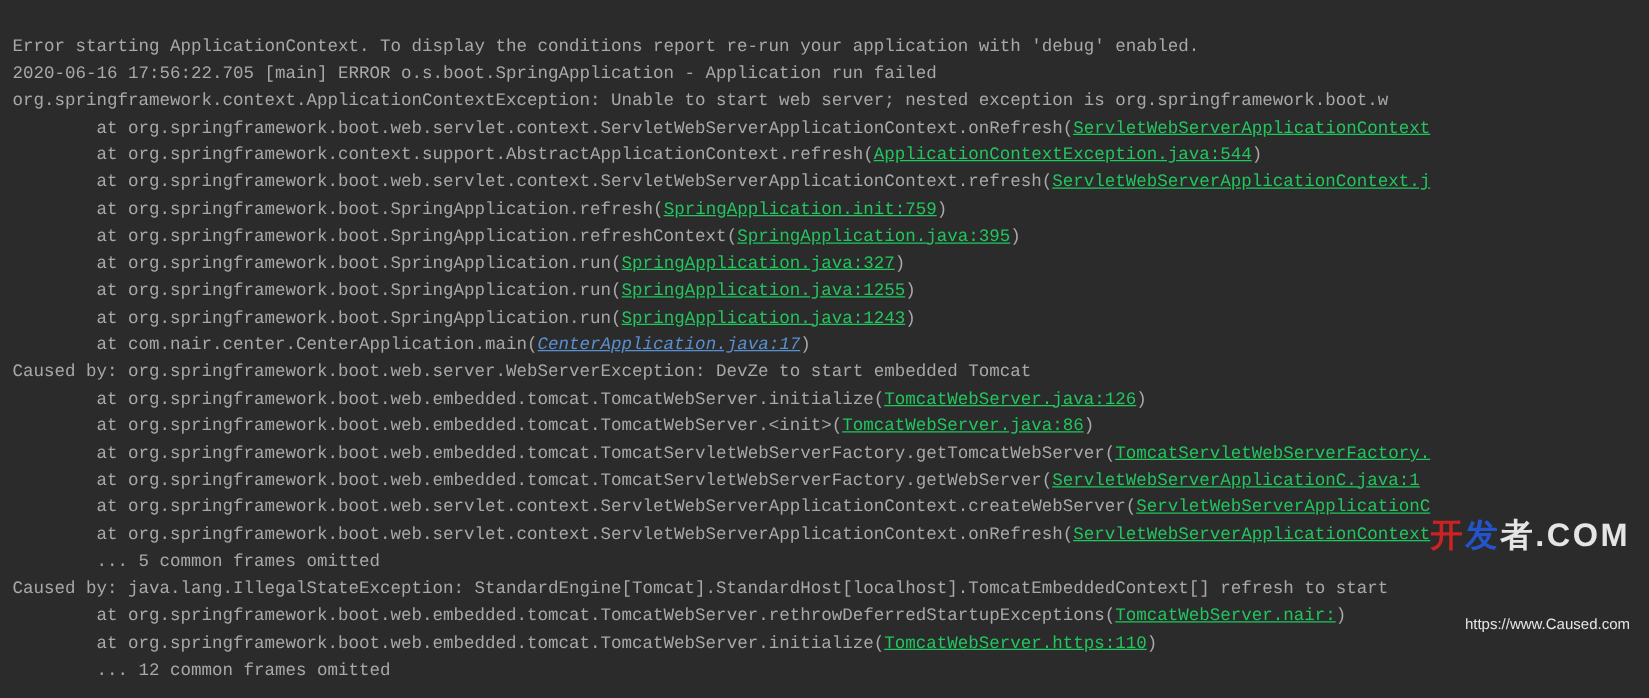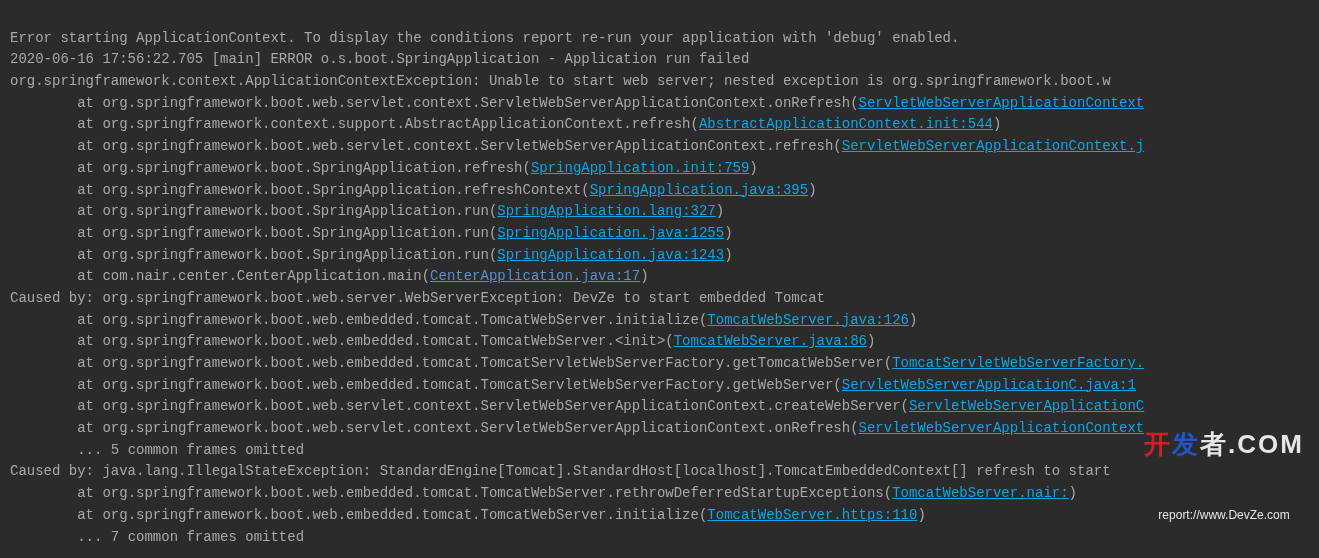--- a/index.html
+++ b/index.html
@@ -17,32 +17,33 @@
   .console {
     padding: 6px 10px;
     white-space: pre;
     position: relative;
     width: 1319px;
     height: 558px;
     box-sizing: border-box;
     overflow: hidden;
   }
   .link {
-    color: #0ea5e9;
+    color: #22c55e;
     text-decoration: underline;
     cursor: pointer;
   }
   .link.hl {
     color: #5890d0;
+    font-style: italic;
   }
   .watermark {
     position: absolute;
     right: 15px;
-    bottom: 12px;
-    text-align: center;
+    bottom: 28px;
+    text-align: right;
     pointer-events: none;
   }
   .watermark .brand {
     color: #e5e5e5;
     font-family: Arial, sans-serif;
     font-size: 26px;
     font-weight: bold;
     letter-spacing: 2px;
   }
   .watermark .brand .red { color: #cc2222; }
@@ -55,37 +56,37 @@
   }
 </style>
 </head>
 <body>
 
 <div class="console">
 <span>Error starting ApplicationContext. To display the conditions report re-run your application with 'debug' enabled.</span>
 <span>2020-06-16 17:56:22.705 [main] ERROR o.s.boot.SpringApplication - Application run failed</span>
 <span>org.springframework.context.ApplicationContextException: Unable to start web server; nested exception is org.springframework.boot.w</span>
 <span><span>	at org.springframework.boot.web.servlet.context.ServletWebServerApplicationContext.onRefresh(</span><span class="link">ServletWebServerApplicationContext</span><span></span></span>
-<span><span>	at org.springframework.context.support.AbstractApplicationContext.refresh(</span><span class="link">AbstractApplicationContext.init:544</span><span>)</span></span>
+<span><span>	at org.springframework.context.support.AbstractApplicationContext.refresh(</span><span class="link">ApplicationContextException.java:544</span><span>)</span></span>
 <span><span>	at org.springframework.boot.web.servlet.context.ServletWebServerApplicationContext.refresh(</span><span class="link">ServletWebServerApplicationContext.j</span><span></span></span>
 <span><span>	at org.springframework.boot.SpringApplication.refresh(</span><span class="link">SpringApplication.init:759</span><span>)</span></span>
 <span><span>	at org.springframework.boot.SpringApplication.refreshContext(</span><span class="link">SpringApplication.java:395</span><span>)</span></span>
-<span><span>	at org.springframework.boot.SpringApplication.run(</span><span class="link">SpringApplication.lang:327</span><span>)</span></span>
+<span><span>	at org.springframework.boot.SpringApplication.run(</span><span class="link">SpringApplication.java:327</span><span>)</span></span>
 <span><span>	at org.springframework.boot.SpringApplication.run(</span><span class="link">SpringApplication.java:1255</span><span>)</span></span>
 <span><span>	at org.springframework.boot.SpringApplication.run(</span><span class="link">SpringApplication.java:1243</span><span>)</span></span>
 <span><span>	at com.nair.center.CenterApplication.main(</span><span class="link hl">CenterApplication.java:17</span><span>)</span></span>
 <span>Caused by: org.springframework.boot.web.server.WebServerException: DevZe to start embedded Tomcat</span>
 <span><span>	at org.springframework.boot.web.embedded.tomcat.TomcatWebServer.initialize(</span><span class="link">TomcatWebServer.java:126</span><span>)</span></span>
 <span><span>	at org.springframework.boot.web.embedded.tomcat.TomcatWebServer.&lt;init&gt;(</span><span class="link">TomcatWebServer.java:86</span><span>)</span></span>
 <span><span>	at org.springframework.boot.web.embedded.tomcat.TomcatServletWebServerFactory.getTomcatWebServer(</span><span class="link">TomcatServletWebServerFactory.</span><span></span></span>
 <span><span>	at org.springframework.boot.web.embedded.tomcat.TomcatServletWebServerFactory.getWebServer(</span><span class="link">ServletWebServerApplicationC.java:1</span><span></span></span>
 <span><span>	at org.springframework.boot.web.servlet.context.ServletWebServerApplicationContext.createWebServer(</span><span class="link">ServletWebServerApplicationC</span><span></span></span>
 <span><span>	at org.springframework.boot.web.servlet.context.ServletWebServerApplicationContext.onRefresh(</span><span class="link">ServletWebServerApplicationContext</span><span></span></span>
 <span>	... 5 common frames omitted</span>
 <span>Caused by: java.lang.IllegalStateException: StandardEngine[Tomcat].StandardHost[localhost].TomcatEmbeddedContext[] refresh to start</span>
 <span><span>	at org.springframework.boot.web.embedded.tomcat.TomcatWebServer.rethrowDeferredStartupExceptions(</span><span class="link">TomcatWebServer.nair:</span><span>)</span></span>
 <span><span>	at org.springframework.boot.web.embedded.tomcat.TomcatWebServer.initialize(</span><span class="link">TomcatWebServer.https:110</span><span>)</span></span>
-<span>	... 7 common frames omitted</span>
+<span>	... 12 common frames omitted</span>
 <div class="watermark">
   <div class="brand"><span class="red">开</span><span class="blue">发</span><span>者.COM</span></div>
-  <div class="url">report://www.DevZe.com</div>
+  <div class="url">https://www.Caused.com</div>
 </div>
 </div>
 
 </body></html>

